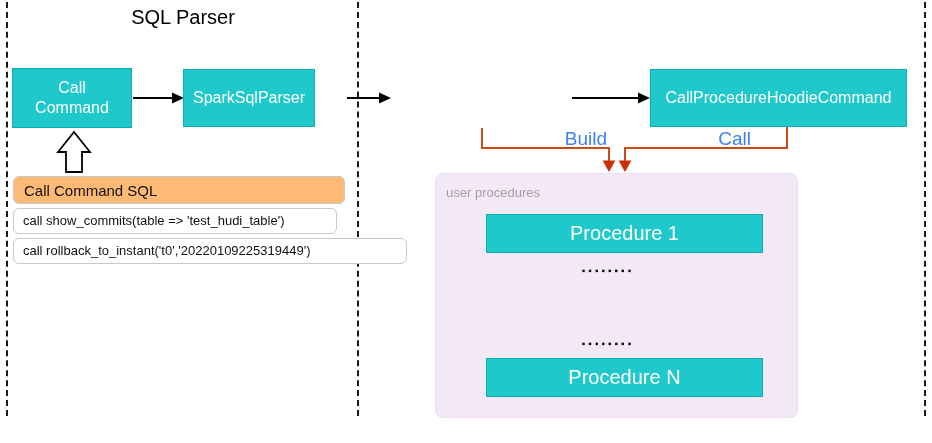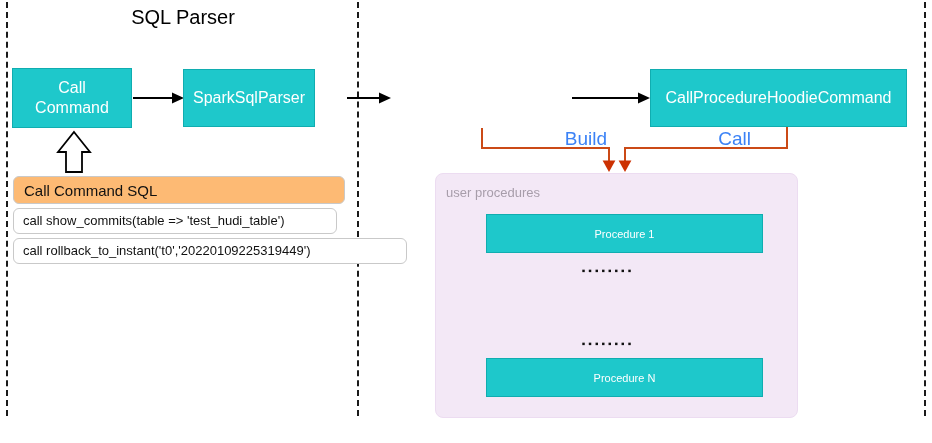--- a/index.html
+++ b/index.html
@@ -102,21 +102,21 @@
   .proc-node {
     position: absolute;
     left: 50px;
     width: 277px; height: 39px;
     background: #1ec8cb;
     border: 1px solid rgba(0,140,145,0.45);
     color: #ffffff;
     display: flex;
     align-items: center;
     justify-content: center;
-    font-size: 11px;
+    font-size: 20px;
     box-sizing: border-box;
   }
   .proc-dots {
     position: absolute;
     left: 30px;
     width: 284px;
     text-align: center;
     font-size: 10px;
     letter-spacing: 3px;
     color: #111111;

